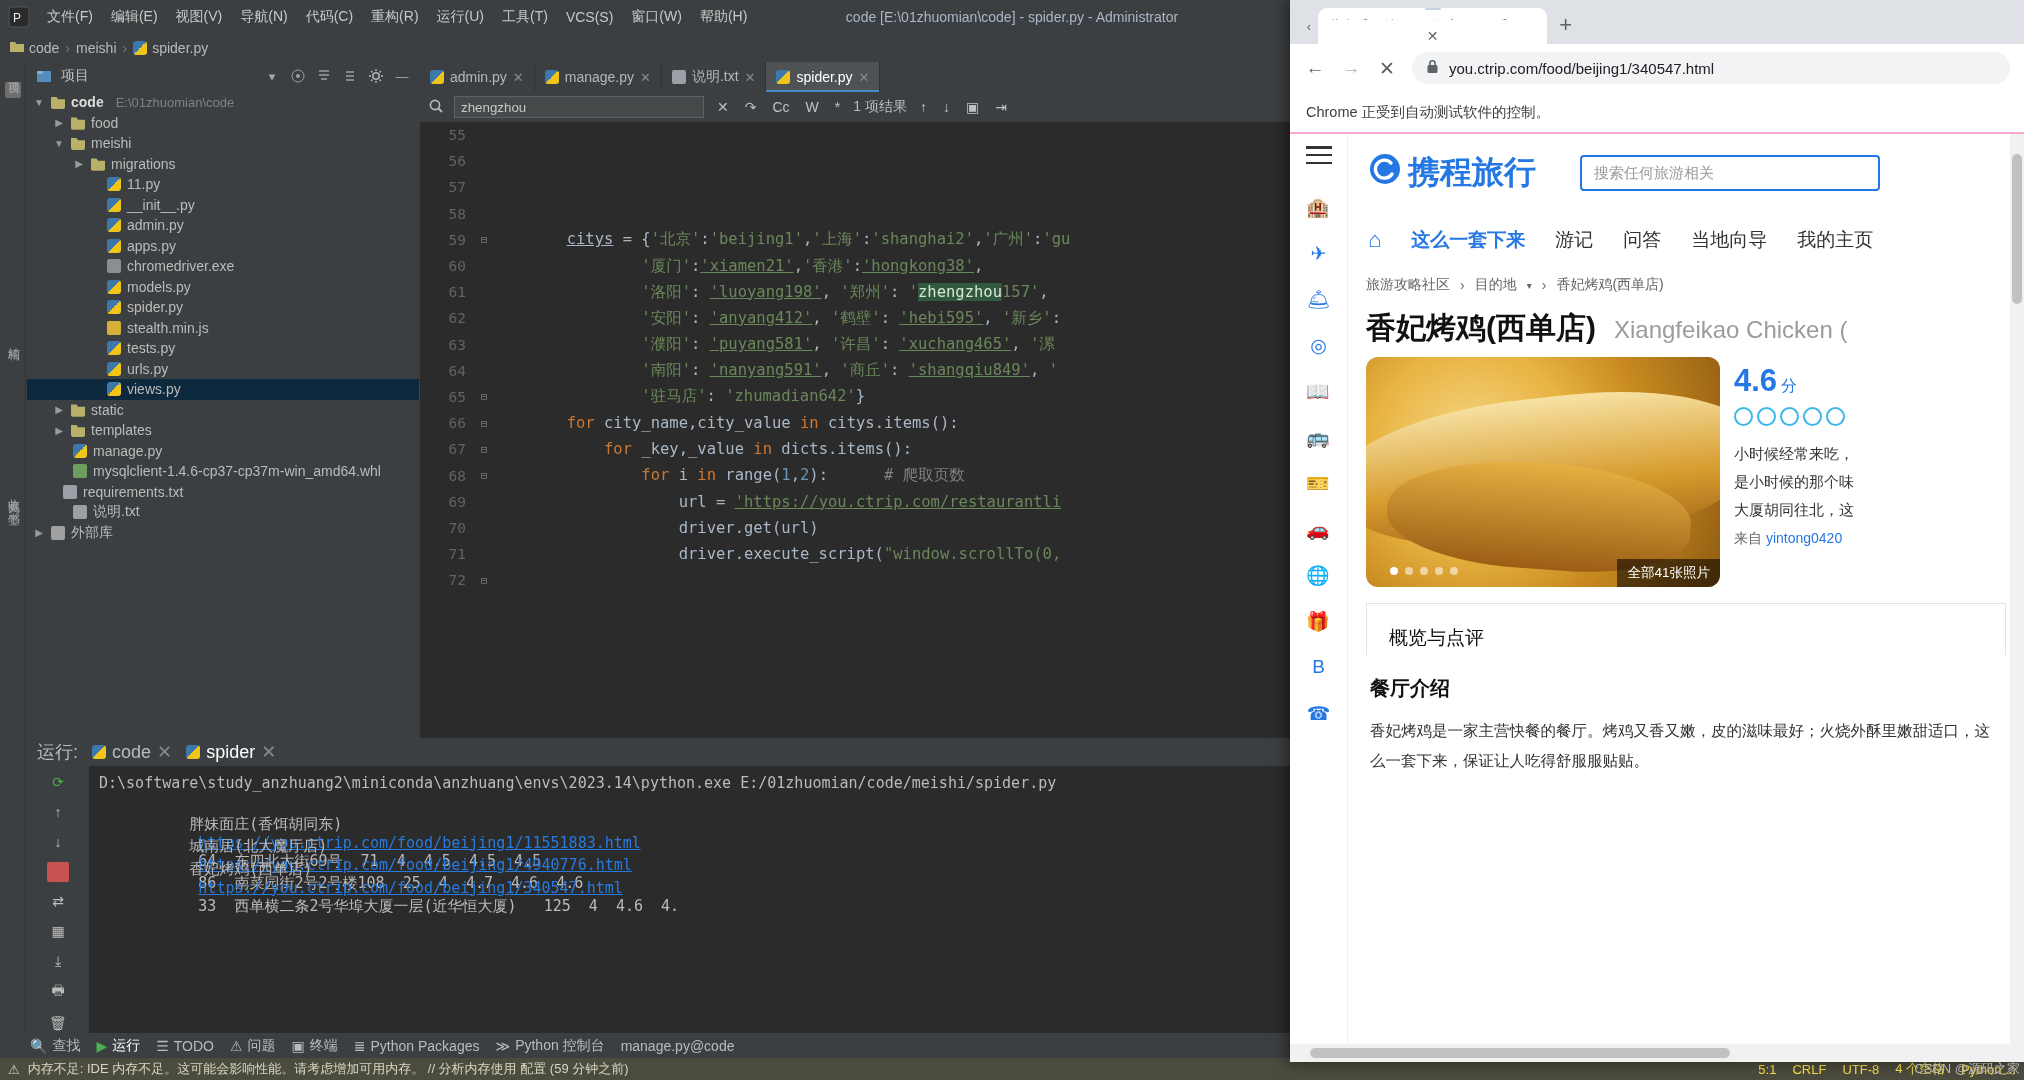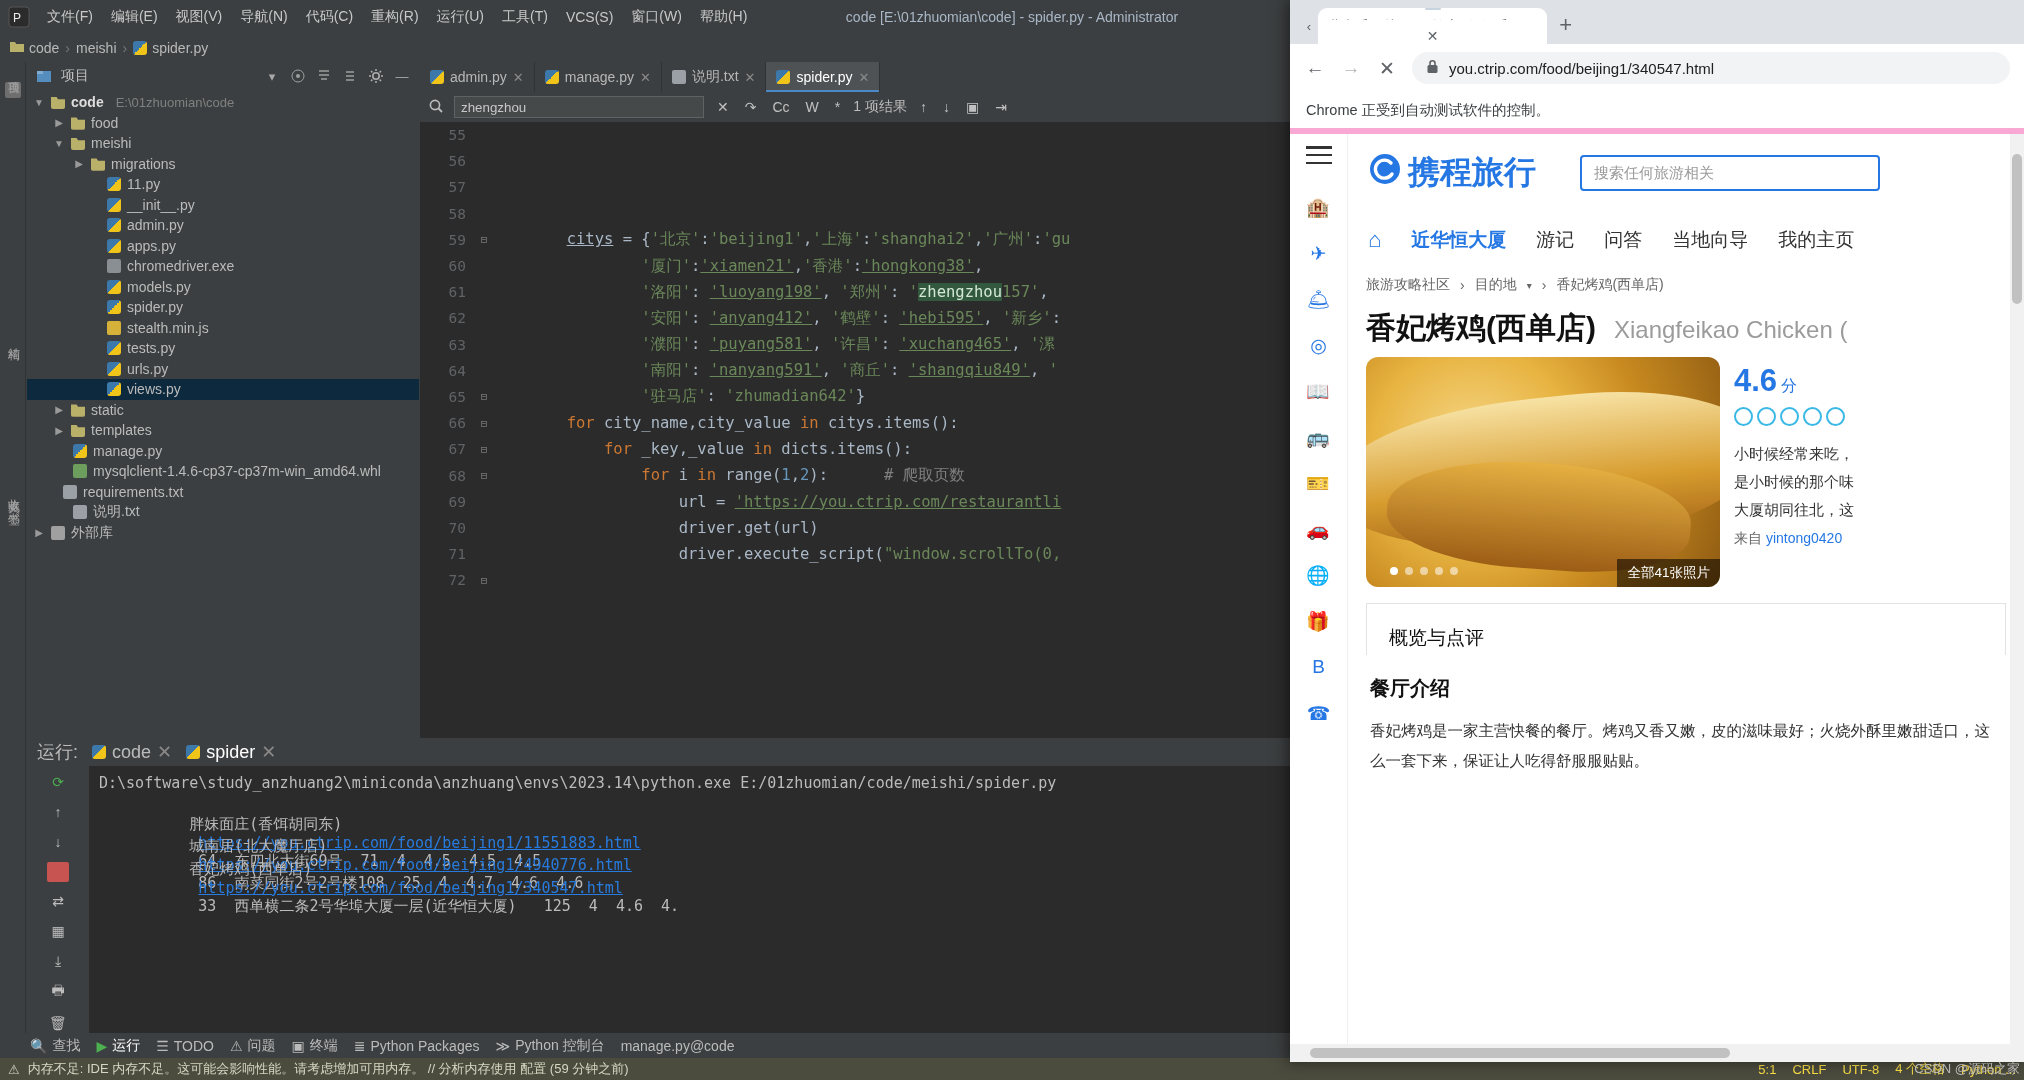--- a/index.html
+++ b/index.html
@@ -97,21 +97,21 @@
   
   #chrome { position:absolute; left:1290px; top:0; width:734px; height:1062px; background:#ffffff; box-shadow:-3px 0 14px rgba(0,0,0,.5); overflow:hidden; }
   .ch-tabstrip { height:44px; background:#dee1e6; display:flex; align-items:flex-end; padding-left:10px; }
   .ch-tab { height:36px; background:#ffffff; border-radius:9px 9px 0 0; display:flex; align-items:center; gap:8px; padding:0 10px; max-width:300px; font-size:14px; color:#3c4043;flex-direction:column;}
   .ch-tab .favicon { width:16px; height:16px; border-radius:3px; background:#c8d3e0; display:flex;align-items:center;justify-content:center;}
   .ch-tab .label { white-space:nowrap; overflow:hidden; text-overflow:ellipsis; max-width:210px;}
   .ch-newtab { font-size:22px; color:#5f6368; margin-left:12px; margin-bottom:6px;}
   .ch-toolbar { height:48px; background:#ffffff; display:flex; align-items:center; gap:14px; padding:0 14px; }
   .ch-ic { width:22px; height:22px; color:#5f6368; display:flex; align-items:center; justify-content:center; font-size:19px;}
   .omnibox { flex:1; height:32px; background:#f1f3f4; border-radius:16px; display:flex; align-items:center; gap:10px; padding:0 14px; font-size:15px; color:#202124;}
-  .ch-infobar { height:42px; background:#ffffff; border-bottom:6px solid #f9a8d4; display:flex; align-items:center; padding-left:16px; font-size:14.5px; color:#3c4043;}
+  .ch-infobar { height:42px; background:#ffffff; border-bottom:2px solid #f9a8d4; display:flex; align-items:center; padding-left:16px; font-size:14.5px; color:#3c4043;}
 
   .page { position:absolute; left:0; top:134px; right:0; bottom:18px; background:#ffffff; overflow:hidden; }
   .ct-header { height:78px; display:flex; align-items:center; gap:18px; padding-left:20px;}
   .ct-logo { display:flex; align-items:center; gap:6px; font-size:32px; font-weight:bold; color:#2577e3; }
   .ct-search { width:300px; height:36px; border:2px solid #2577e3; border-radius:4px; background:#fff; display:flex; align-items:center; padding:0 12px; font-size:15px; color:#999; margin-left:26px;}
   .ct-nav { height:56px; display:flex; align-items:center; gap:30px; padding-left:20px; font-size:19px; color:#333; }
   .ct-nav .active { color:#2577e3; font-weight:bold; }
   .ct-crumb { height:34px; display:flex; align-items:center; gap:10px; padding-left:18px; font-size:14px; color:#666;}
   .ct-title { display:flex; align-items:baseline; gap:18px; padding:6px 0 8px 18px; }
   .ct-title .cn { font-size:30px; font-weight:bold; color:#111; }
@@ -562,21 +562,21 @@
                 <path d="M23 11a9 9 0 1 0 1 11" fill="none" stroke="#fff" stroke-width="3.4" stroke-linecap="round"></path>
               </svg>
           </span>
           <span>携程旅行</span>
         </div>
         <div class="ct-search">搜索任何旅游相关</div>
       </div>
 
       <div class="ct-nav">
         <span style="color:#2577e3;font-size:22px">⌂</span>
-        <span class="active">近华恒大厦</span>
+        <span class="active">这么一套下来</span>
         <span>游记</span>
         <span>问答</span>
         <span>当地向导</span>
         <span>我的主页</span>
       </div>
 
       <div class="ct-crumb">
         <span>旅游攻略社区</span>
         <span>›</span>
         <span>目的地</span>

